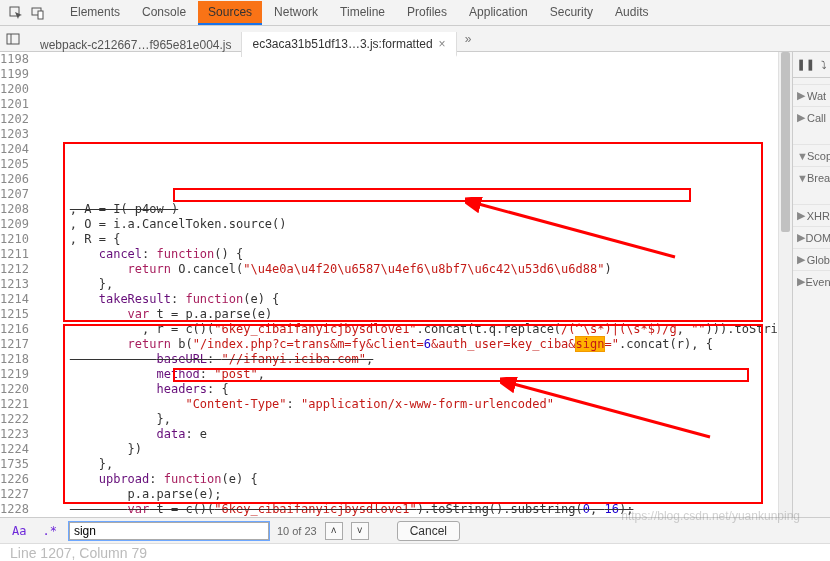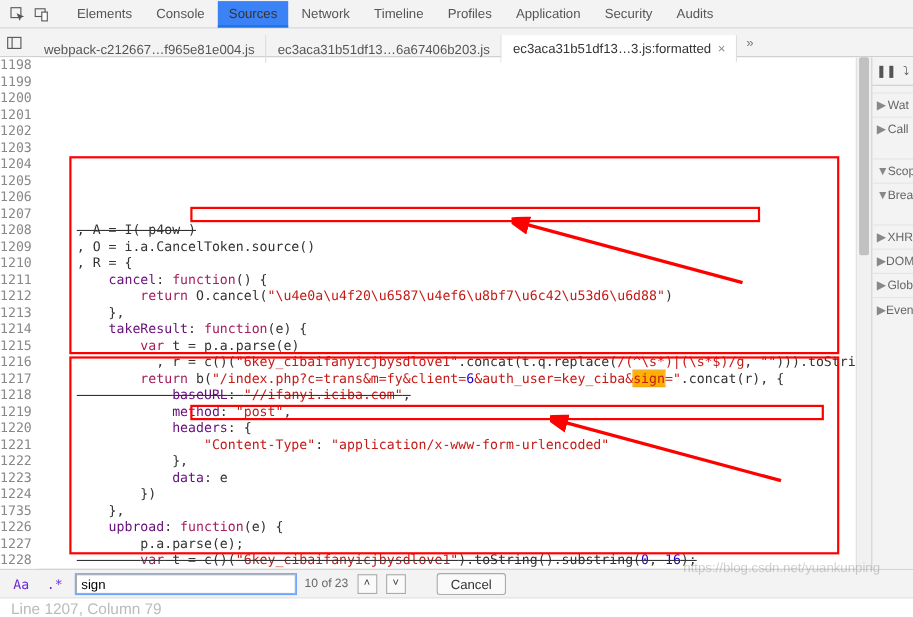--- a/index.html
+++ b/index.html
@@ -1,21 +1,21 @@
 <!DOCTYPE html>
 <html><head>
 <meta charset="utf-8">
 <style>
   * { box-sizing: border-box; margin: 0; padding: 0; }
   body { font-family: "Segoe UI", Tahoma, sans-serif; font-size: 12px; color: #333; background: #fff; width: 830px; height: 561px; overflow: hidden; position: relative; }
   .topbar { height: 26px; border-bottom: 1px solid #ccc; display: flex; align-items: center; padding-left: 6px; background: #f3f3f3; }
   .topbar .icon-btn { width: 20px; height: 18px; display: inline-flex; align-items: center; justify-content: center; margin-right: 2px; color: #555; cursor: pointer; }
   .tabs { display: flex; align-items: flex-start; margin-left: 10px; gap: 2px; }
   .tab { padding: 4px 10px; color: #555; cursor: pointer; }
-  .tab.active { color: #333; border-bottom: 2px solid #1a73e8; background: #3b82f6; }
+  .tab.active { color: #333; border-bottom: 2px solid #1a73e8; background: #f97316; }
   .subbar { height: 26px; border-bottom: 1px solid #ccc; display: flex; align-items: center; background: #f3f3f3; }
   .subbar .icon-btn { width: 26px; height: 24px; display: inline-flex; align-items: center; justify-content: center; color: #555; cursor: pointer; }
   .file-tabs { display: flex; align-items: center; margin-left: 4px; margin-top: 12px; }
   .file-tab { padding: 4px 10px; color: #555; cursor: pointer; height: 25px; display: flex; align-items: center; border-right: 1px solid #ddd; }
   .file-tab.active { background: #fff; color: #333; border-bottom: 2px solid #fff; }
   .file-tab .close-x { margin-left: 6px; color: #888; cursor: pointer; }
   .more { padding: 0 8px; color: #777; cursor: pointer; }
   .main { display: flex; height: calc(561px - 26px - 26px - 26px - 18px); }
   .code-area { flex: 1; display: flex; overflow: hidden; font-family: Consolas, Menlo, monospace; font-size: 12px; line-height: 15px; position: relative; }
   .gutter { width: 40px; text-align: center; padding-right: 6px; color: #888; background: #fff; user-select: none; }
@@ -81,21 +81,20 @@
 
 <div class="subbar">
   <span class="icon-btn">
     <svg width="14" height="14" viewBox="0 0 14 14">
         <rect x="1" y="2" width="12" height="10" fill="none" stroke="#555"></rect>
         <line x1="5" y1="2" x2="5" y2="12" stroke="#555"></line>
       </svg>
   </span>
   <div class="file-tabs" id="filetabs">
       <span class="file-tab">webpack-c212667…f965e81e004.js</span>
-      <span class="file-tab">ec3aca31b51df13…6a67406b203.js</span>
       <span class="file-tab active">ec3aca31b51df13…3.js:formatted<span class="close-x">×</span></span>
     </div>
   <span class="more">»</span>
 </div>
 
 <div class="main">
   <div class="code-area">
     <div class="gutter" id="gutter">
         <div>1198</div>
         <div>1199</div>

